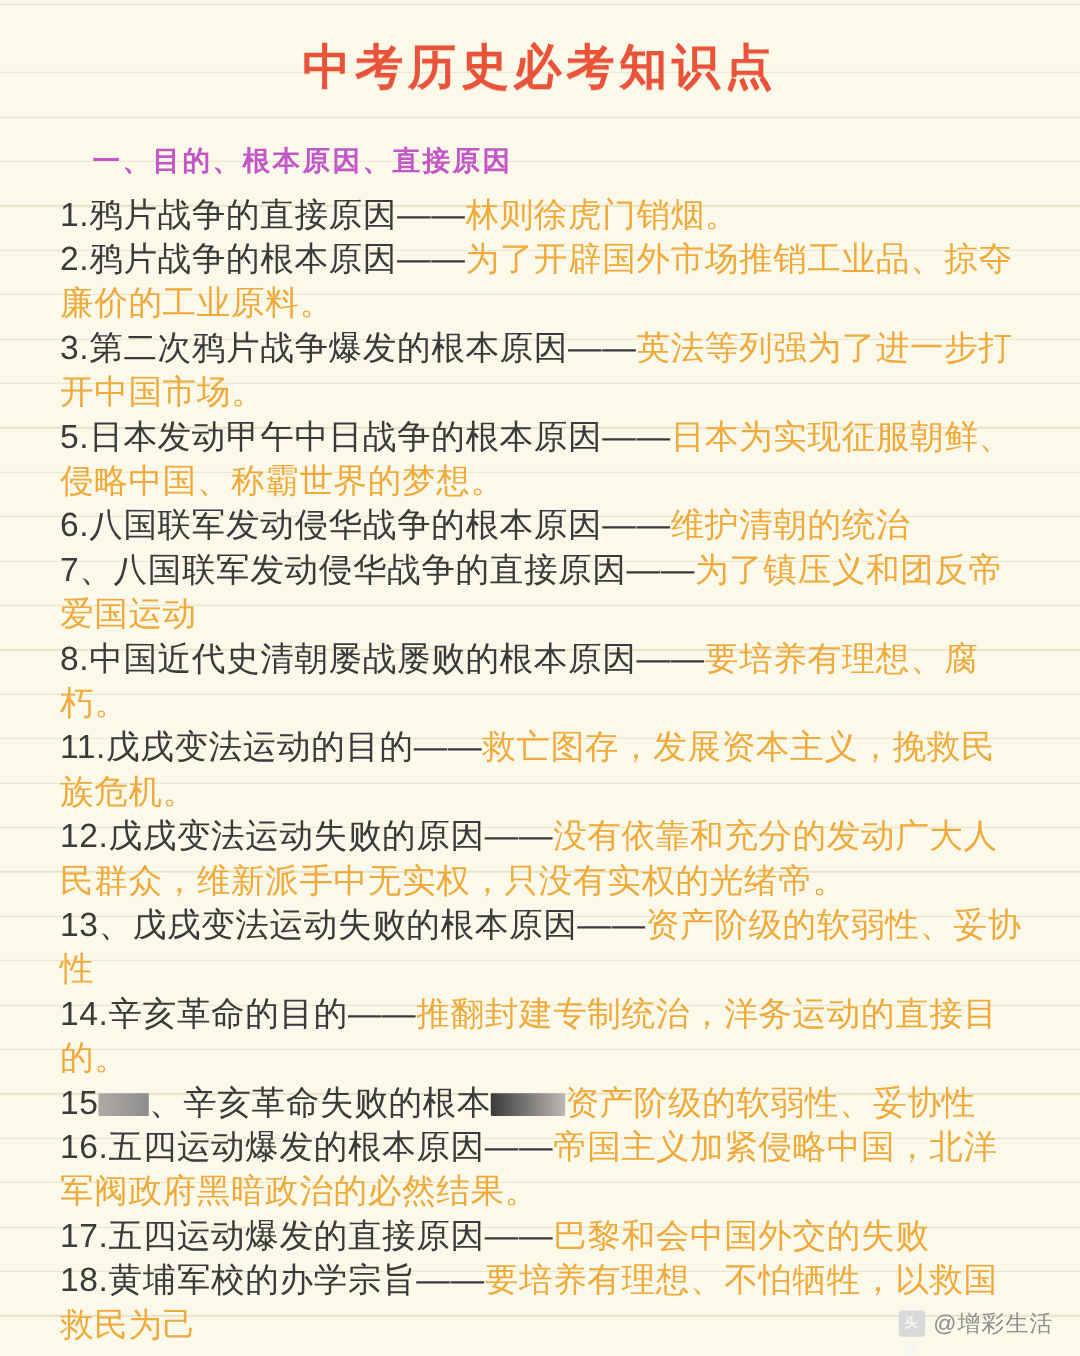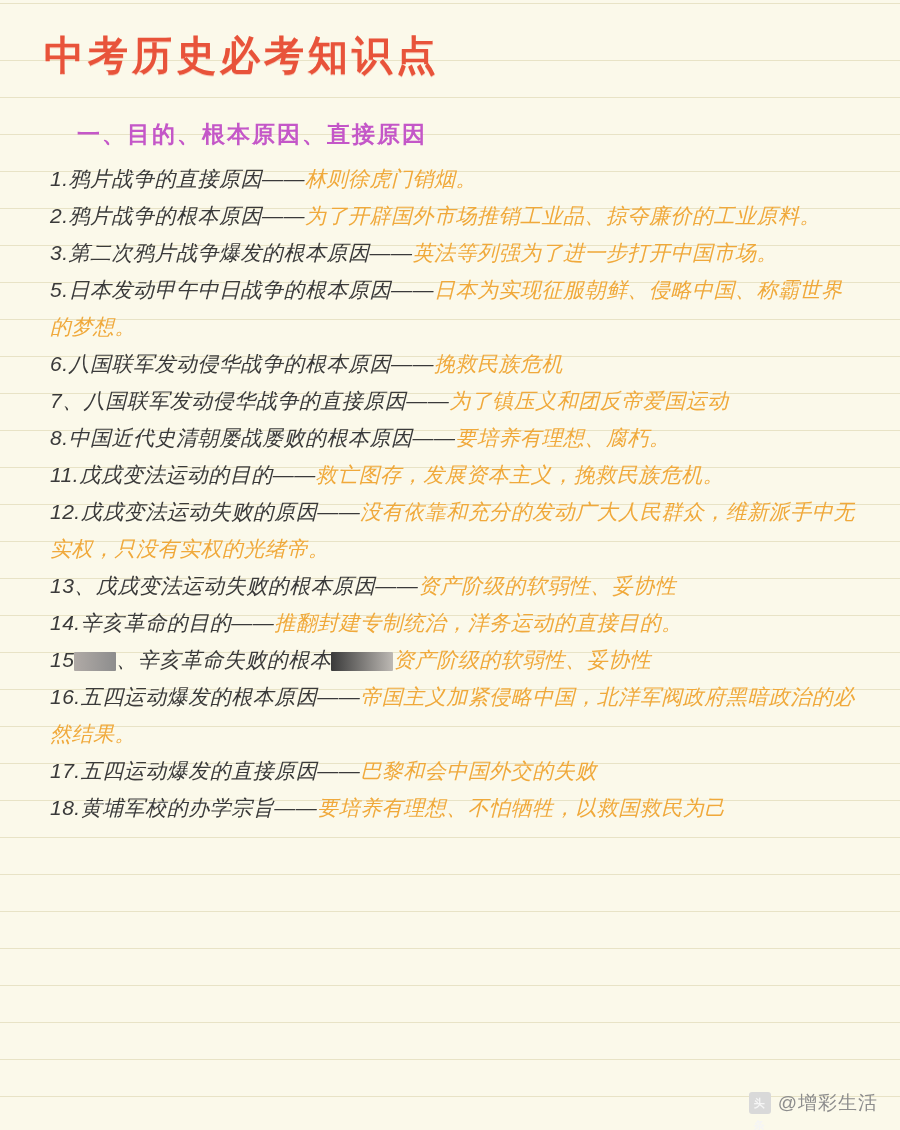--- a/index.html
+++ b/index.html
@@ -28,43 +28,43 @@
       );
     background-position: 0 24px;
   }
   .content {
     position: relative;
     z-index: 2;
     padding: 0 44px;
     box-sizing: border-box;
   }
   .doc-title {
+    text-align: center;
     font-size: 40px;
     font-weight: bold;
     color: #e8533a;
     letter-spacing: 4px;
     padding-top: 28px;
     padding-bottom: 14px;
     text-shadow: 0 1px 0 #f7c7b7;
   }
   .section-head {
     color: #c457c8;
     font-size: 23px;
     font-weight: bold;
     letter-spacing: 2px;
     margin: 22px 0 10px 33px;
   }
   .item {
-    font-size: 21px;
+    font-size: 28px;
     line-height: 37px;
     color: #3a3a3a;
     margin-left: 6px;
     letter-spacing: 0.5px;
     word-break: break-all;
-    font-style: italic;
   }
   .ans {
     color: #f0a93b;
   }
   .redact {
     display: inline-block;
     vertical-align: middle;
     background: #9b9b9b;
     height: 19px;
     border-radius: 1px;
@@ -113,21 +113,21 @@
   <div class="item">
     <span>2.鸦片战争的根本原因――</span><span class="ans">为了开辟国外市场推销工业品、掠夺廉价的工业原料。</span>
   </div>
   <div class="item">
     <span>3.第二次鸦片战争爆发的根本原因――</span><span class="ans">英法等列强为了进一步打开中国市场。</span>
   </div>
   <div class="item">
     <span>5.日本发动甲午中日战争的根本原因――</span><span class="ans">日本为实现征服朝鲜、侵略中国、称霸世界的梦想。</span>
   </div>
   <div class="item">
-    <span>6.八国联军发动侵华战争的根本原因――</span><span class="ans">挽救民族危机</span>
+    <span>6.八国联军发动侵华战争的根本原因――</span><span class="ans">维护清朝的统治</span>
   </div>
   <div class="item">
     <span>7、八国联军发动侵华战争的直接原因――</span><span class="ans">为了镇压义和团反帝爱国运动</span>
   </div>
   <div class="item">
     <span>8.中国近代史清朝屡战屡败的根本原因――</span><span class="ans">要培养有理想、腐朽。</span>
   </div>
   <div class="item">
     <span>11.戊戌变法运动的目的――</span><span class="ans">救亡图存，发展资本主义，挽救民族危机。</span>
   </div>

